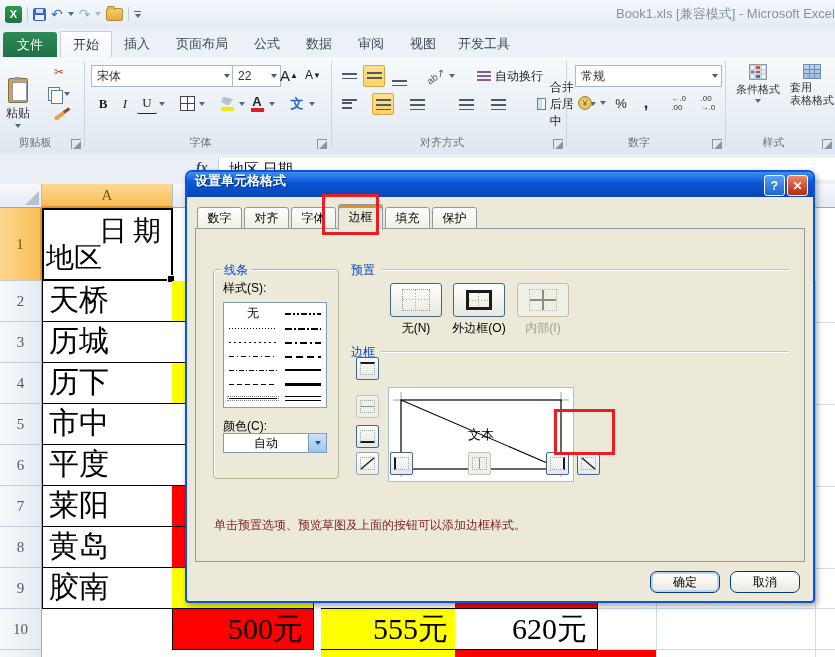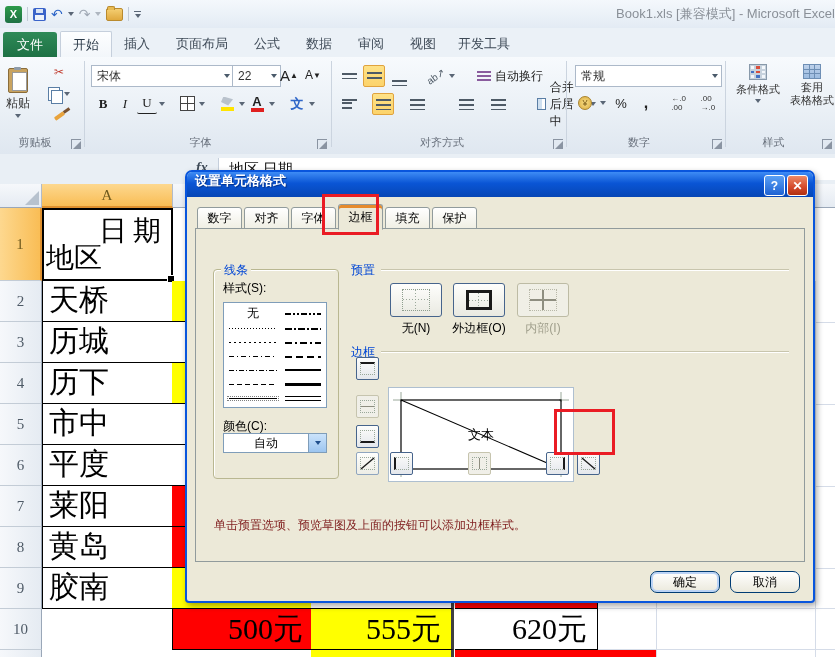--- a/index.html
+++ b/index.html
@@ -86,21 +86,21 @@
   .hdr{position:absolute;top:0;height:24px;background:linear-gradient(#F6F8FB,#E5EBF2);border-right:1px solid #B2BBC9;border-bottom:1px solid #9AA7B8;box-sizing:border-box;}
   .hdr.sel{background:linear-gradient(#FDD88F,#F9BD55);border-bottom:2px solid #E0912F;color:#6E5A1E;}
   .hdr-txt{display:flex;align-items:center;justify-content:center;height:100%;font-family:"Liberation Serif",serif;font-size:15px;color:#4E5A66;}
   .corner-tri{position:absolute;right:2px;bottom:2px;width:0;height:0;border-left:14px solid transparent;border-bottom:14px solid #B7C2CE;}
   .row{position:absolute;left:0;width:835px;}
   .rh{position:absolute;left:0;top:0;width:42px;height:100%;background:linear-gradient(90deg,#F6F8FB,#E5EBF2);border-right:1px solid #9AA7B8;border-bottom:1px solid #C3CCD6;box-sizing:border-box;display:flex;align-items:center;justify-content:center;font-family:"Liberation Serif",serif;font-size:15px;color:#4E5A66;}
   .rh.sel{background:linear-gradient(90deg,#FDD88F,#F9BD55);border-right:2px solid #E0912F;color:#6E5A1E;}
   .cell{position:absolute;top:0;height:100%;box-sizing:border-box;font-family:"Liberation Serif",serif;font-size:30px;color:#000;}
   .ca{left:42px;width:131px;border:1px solid #000;border-top:none;display:flex;align-items:flex-end;padding-left:6px;}
   .cb{left:172px;width:142px;border-right:1px solid #000;border-bottom:1px solid #000;}
-  .cc{left:311px;width:143px;border-right:3px solid #404040;border-bottom:1px solid #000;}
+  .cc{left:321px;width:143px;border-right:6px solid #404040;border-bottom:1px solid #000;}
   .cd{left:455px;width:143px;border-right:1px solid #000;border-bottom:1px solid #000;}
   .fy{background:#FFFF00;} .fr{background:#FF0000;} .fw{background:#FFFFFF;}
   .money{display:flex;align-items:center;justify-content:flex-end;padding-right:10px;}
   .a1{left:42px;width:131px;border:2px solid #000;display:block;}
   .a1 .dlabel{position:absolute;right:4px;top:2px;font-size:28px;letter-spacing:6px;}
   .a1 .rlabel{position:absolute;left:2px;bottom:2px;font-size:28px;}
   .fillhandle{position:absolute;right:-4px;bottom:-4px;width:6px;height:6px;background:#000;border:1px solid #fff;}
   .gl{position:absolute;background:#D5DCE8;}
 
   
@@ -188,21 +188,21 @@
     <div class="rtab" style="left:242px;width:50px;">公式</div>
     <div class="rtab" style="left:294px;width:50px;">数据</div>
     <div class="rtab" style="left:346px;width:50px;">审阅</div>
     <div class="rtab" style="left:398px;width:50px;">视图</div>
     <div class="rtab" style="left:450px;width:68px;">开发工具</div>
   </div>
 
   <div class="ribbon">
 
     <div class="rgroup" style="left:0;width:84px;">
-      <div class="bigbtn" style="position:absolute;left:2px;top:7px;">
+      <div class="bigbtn" style="position:absolute;left:2px;top:17px;">
         <span class="clipboard-ic"></span>
         <span>粘贴</span>
         <span class="mini-dd"></span>
       </div>
       <div style="position:absolute;left:48px;top:6px;display:flex;flex-direction:column;gap:4px;">
         <span class="sbtn">
             <span style="color:#C0392B;">✂</span>
           </span>
         <span class="sbtn">
             <span class="copy-ic"></span>
@@ -338,21 +338,21 @@
             <i></i>
             <i></i>
             <i class="b"></i>
             <i></i>
           </span>
         <span style="text-align:center;font-size:11px;">条件格式</span>
         <span class="mini-dd"></span>
       </div>
       <div class="bigbtn" style="position:absolute;left:56px;top:3px;width:52px;">
         <span class="tf-ic"></span>
-        <span style="text-align:center;font-size:11px;line-height:13px;"><span>套用</span><br><span>表格格式</span></span>
+        <span style="text-align:left;font-size:11px;line-height:13px;"><span>套用</span><br><span>表格格式</span></span>
       </div>
       <div class="glabel">样式</div>
       <div class="launcher"></div>
     </div>
   </div>
 
   <div class="fbar">
     <div class="fx">fx</div>
     <div class="fval">地区 日期</div>
   </div>

